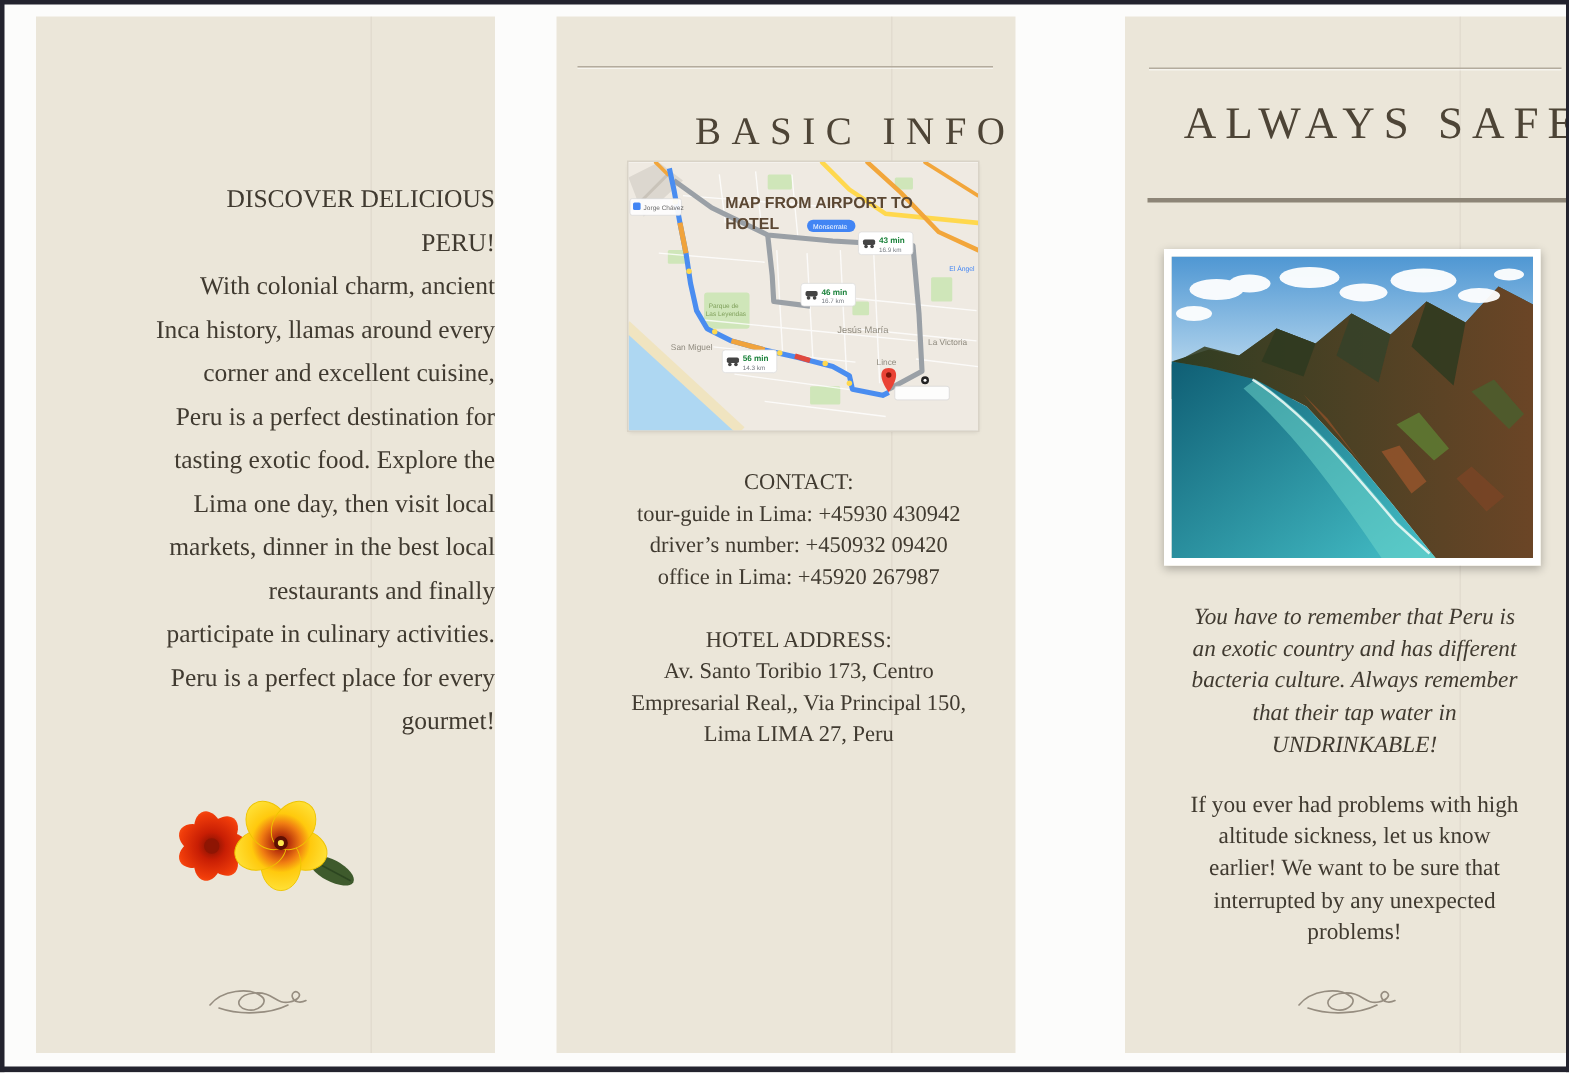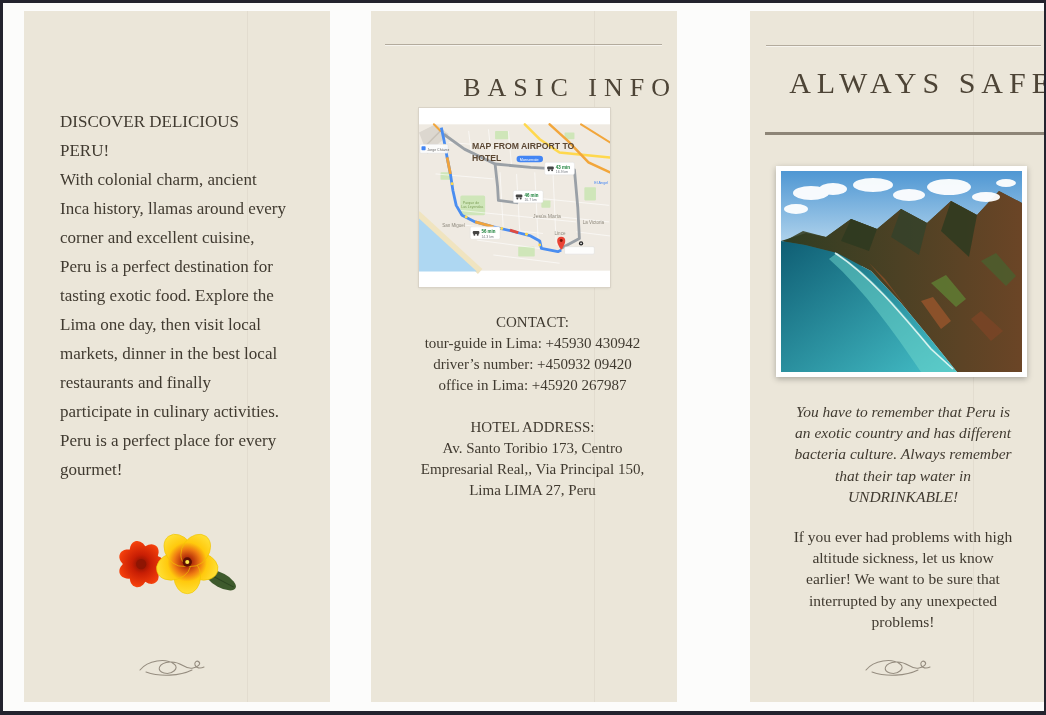--- a/index.html
+++ b/index.html
@@ -8,37 +8,37 @@
   .edge{position:absolute;background:#23232e;z-index:9;}
   .edge-top{left:0;top:0;width:100%;height:3px;}
   .edge-left{left:0;top:0;width:3px;height:100%;}
   .edge-right{right:0;top:0;width:2px;height:100%;}
   .edge-bottom{left:0;bottom:0;width:100%;height:4px;}
 
   .panel{position:absolute;top:11px;width:306px;height:691px;background:#ebe6d9;}
   #p1{left:24px;} #p2{left:371px;} #p3{left:750px;}
   .fold{position:absolute;left:73%;top:0;bottom:0;width:1px;background:rgba(110,100,80,.07);}
 
-  .textcol{position:absolute;top:96px;left:0;width:100%;text-align:left;color:#403a30;font-size:17px;margin-left:36px;}
+  .textcol{position:absolute;top:107px;left:0;width:100%;text-align:right;color:#403a30;font-size:17px;}
   .textcol .line, .block .line{white-space:nowrap;}
   .textcol .line{line-height:29px;}
 
   .flowers{position:absolute;left:82px;top:510px;width:140px;height:84px;}
   .flourish{position:absolute;left:112px;top:642px;width:80px;height:28px;}
 
   .rule-thin{position:absolute;height:1px;background:#b3ab9d;box-shadow:0 1px 0 rgba(255,255,255,.55);}
   #p2 .rule-thin{top:33px;left:14px;width:277px;}
   #p3 .rule-thin{top:34px;left:16px;width:275px;}
   .rule-thick{position:absolute;top:121px;left:15px;width:279px;height:3px;background:#8d8577;}
 
   .title{position:absolute;left:0;width:100%;text-align:right;font-weight:400;color:#4d4436;margin:0;}
   #p2 .title{top:62px;font-size:26px;letter-spacing:7px;}
   #p3 .title{top:55px;font-size:30px;letter-spacing:6px;}
 
-  .map{position:absolute;left:48px;top:97px;width:191px;height:179px;background:#fff;
+  .map{position:absolute;left:48px;top:97px;width:233px;height:179px;background:#fff;
        outline:1px solid #d9d3c7;box-shadow:0 1px 3px rgba(0,0,0,.12);}
   .map svg{width:100%;height:100%;display:block;}
 
   .block{position:absolute;left:0;width:100%;text-align:center;color:#403a30;font-size:15px;}
   .block .line{line-height:21px;margin-left:17px;}
   .contact{top:301px;} .hotel{top:406px;}
 
   .photo{position:absolute;left:26px;top:155px;width:241px;height:201px;border:5px solid #fff;
          box-shadow:0 2px 6px rgba(0,0,0,.28);}
   .photo svg{width:100%;height:100%;display:block;}

